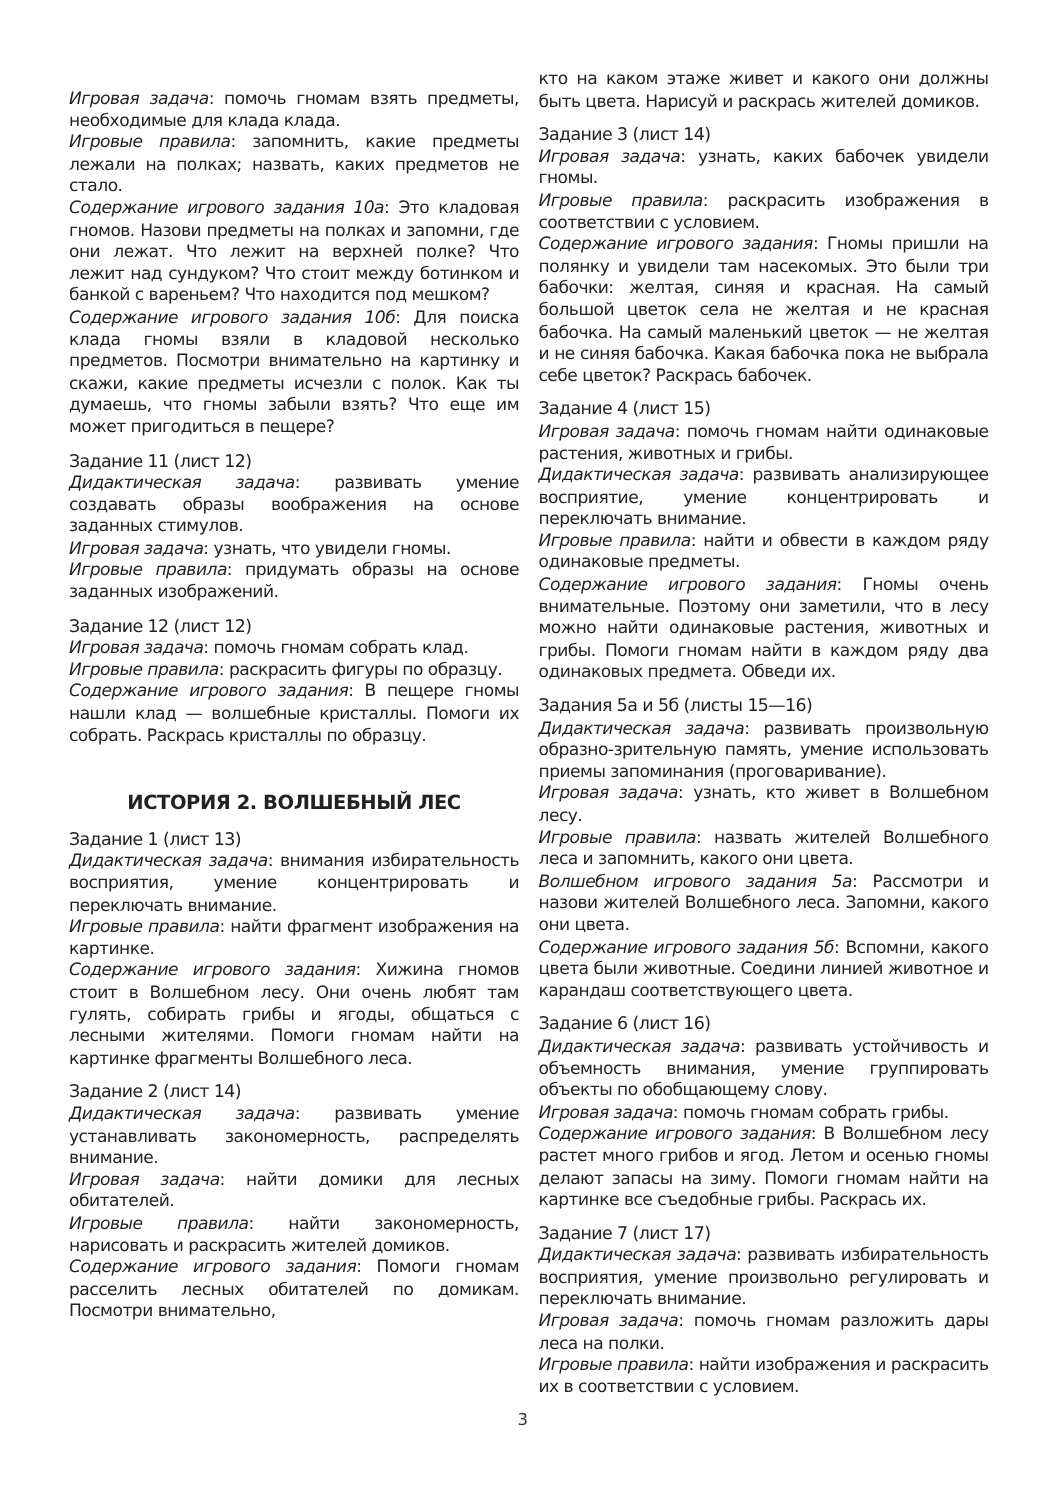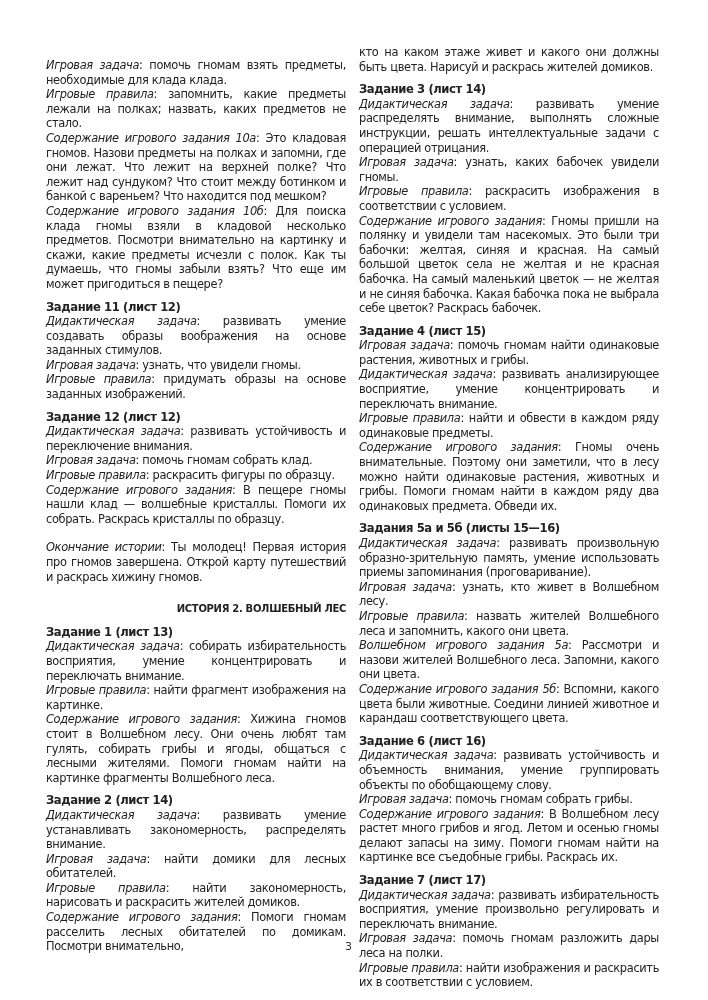--- a/index.html
+++ b/index.html
@@ -10,23 +10,23 @@
   .page { position: absolute; left: 0; top: 0; width: 708px; height: 1000px; }
   .col {
     position: absolute; top: 58px; width: 300px;
     font-size: 11.4px; line-height: 14.6px; letter-spacing: -0.35px;
     text-align: justify; hyphens: manual;
   }
   .col.left { left: 46px; }
   .col.right { left: 359px; top: 45px; }
   .p { margin: 0; }
   .lbl { font-style: italic; }
-  .h { font-weight: bold; margin: 8px 0 0 0; font-size: 11.6px; letter-spacing: -0.4px; }
+  .h { font-weight: normal; margin: 8px 0 0 0; font-size: 11.6px; letter-spacing: -0.4px; }
   .story {
-    font-weight: bold; text-align: right; font-size: 10px; letter-spacing: -0.3px;
+    font-weight: bold; text-align: center; font-size: 13px; letter-spacing: -0.3px;
     margin: 18px 0 0 0;
   }
   .pagenum {
     position: absolute; left: 345px; top: 940px; font-size: 11px; color: #333333;
   }
 </style>
 </head>
 <body>
 
 <div class="page">
@@ -36,47 +36,44 @@
     <p class="p"><span class="lbl">Игровые правила</span><span>: запомнить, какие предметы лежали на полках; назвать, каких предметов не стало.</span></p>
     <p class="p"><span class="lbl">Содержание игрового задания 10а</span><span>: Это кладовая гномов. Назови предметы на полках и запомни, где они лежат. Что лежит на верхней полке? Что лежит над сундуком? Что стоит между ботинком и банкой с вареньем? Что находится под мешком?</span></p>
     <p class="p"><span class="lbl">Содержание игрового задания 10б</span><span>: Для поиска клада гномы взяли в кладовой несколько предметов. Посмотри внимательно на картинку и скажи, какие предметы исчезли с полок. Как ты думаешь, что гномы забыли взять? Что еще им может пригодиться в пещере?</span></p>
 
     <div class="h">Задание 11 (лист 12)</div>
     <p class="p"><span class="lbl">Дидактическая задача</span><span>: развивать умение создавать образы воображения на основе заданных стимулов.</span></p>
     <p class="p"><span class="lbl">Игровая задача</span><span>: узнать, что увидели гномы.</span></p>
     <p class="p"><span class="lbl">Игровые правила</span><span>: придумать образы на основе заданных изображений.</span></p>
 
     <div class="h">Задание 12 (лист 12)</div>
-    <p class="p"><span class="lbl">Дидактическая задача</span><span>: развивать устойчивость и переключение внимания.</span></p>
     <p class="p"><span class="lbl">Игровая задача</span><span>: помочь гномам собрать клад.</span></p>
     <p class="p"><span class="lbl">Игровые правила</span><span>: раскрасить фигуры по образцу.</span></p>
     <p class="p"><span class="lbl">Содержание игрового задания</span><span>: В пещере гномы нашли клад — волшебные кристаллы. Помоги их собрать. Раскрась кристаллы по образцу.</span></p>
 
     <div style="height:14px"></div>
-    <p class="p"><span class="lbl">Окончание истории</span><span>: Ты молодец! Первая история про гномов завершена. Открой карту путешествий и раскрась хижину гномов.</span></p>
 
     <div class="story">ИСТОРИЯ 2. ВОЛШЕБНЫЙ ЛЕС</div>
 
     <div class="h">Задание 1 (лист 13)</div>
-    <p class="p"><span class="lbl">Дидактическая задача</span><span>: собирать избирательность восприятия, умение концентрировать и переключать внимание.</span></p>
+    <p class="p"><span class="lbl">Дидактическая задача</span><span>: внимания избирательность восприятия, умение концентрировать и переключать внимание.</span></p>
     <p class="p"><span class="lbl">Игровые правила</span><span>: найти фрагмент изображения на картинке.</span></p>
     <p class="p"><span class="lbl">Содержание игрового задания</span><span>: Хижина гномов стоит в Волшебном лесу. Они очень любят там гулять, собирать грибы и ягоды, общаться с лесными жителями. Помоги гномам найти на картинке фрагменты Волшебного леса.</span></p>
 
     <div class="h">Задание 2 (лист 14)</div>
     <p class="p"><span class="lbl">Дидактическая задача</span><span>: развивать умение устанавливать закономерность, распределять внимание.</span></p>
     <p class="p"><span class="lbl">Игровая задача</span><span>: найти домики для лесных обитателей.</span></p>
     <p class="p"><span class="lbl">Игровые правила</span><span>: найти закономерность, нарисовать и раскрасить жителей домиков.</span></p>
     <p class="p"><span class="lbl">Содержание игрового задания</span><span>: Помоги гномам расселить лесных обитателей по домикам. Посмотри внимательно,</span></p>
   </div>
 
   <div class="col right">
     <p class="p">кто на каком этаже живет и какого они должны быть цвета. Нарисуй и раскрась жителей домиков.</p>
 
     <div class="h">Задание 3 (лист 14)</div>
-    <p class="p"><span class="lbl">Дидактическая задача</span><span>: развивать умение распределять внимание, выполнять сложные инструкции, решать интеллектуальные задачи с операцией отрицания.</span></p>
     <p class="p"><span class="lbl">Игровая задача</span><span>: узнать, каких бабочек увидели гномы.</span></p>
     <p class="p"><span class="lbl">Игровые правила</span><span>: раскрасить изображения в соответствии с условием.</span></p>
     <p class="p"><span class="lbl">Содержание игрового задания</span><span>: Гномы пришли на полянку и увидели там насекомых. Это были три бабочки: желтая, синяя и красная. На самый большой цветок села не желтая и не красная бабочка. На самый маленький цветок — не желтая и не синяя бабочка. Какая бабочка пока не выбрала себе цветок? Раскрась бабочек.</span></p>
 
     <div class="h">Задание 4 (лист 15)</div>
     <p class="p"><span class="lbl">Игровая задача</span><span>: помочь гномам найти одинаковые растения, животных и грибы.</span></p>
     <p class="p"><span class="lbl">Дидактическая задача</span><span>: развивать анализирующее восприятие, умение концентрировать и переключать внимание.</span></p>
     <p class="p"><span class="lbl">Игровые правила</span><span>: найти и обвести в каждом ряду одинаковые предметы.</span></p>
     <p class="p"><span class="lbl">Содержание игрового задания</span><span>: Гномы очень внимательные. Поэтому они заметили, что в лесу можно найти одинаковые растения, животных и грибы. Помоги гномам найти в каждом ряду два одинаковых предмета. Обведи их.</span></p>
 

